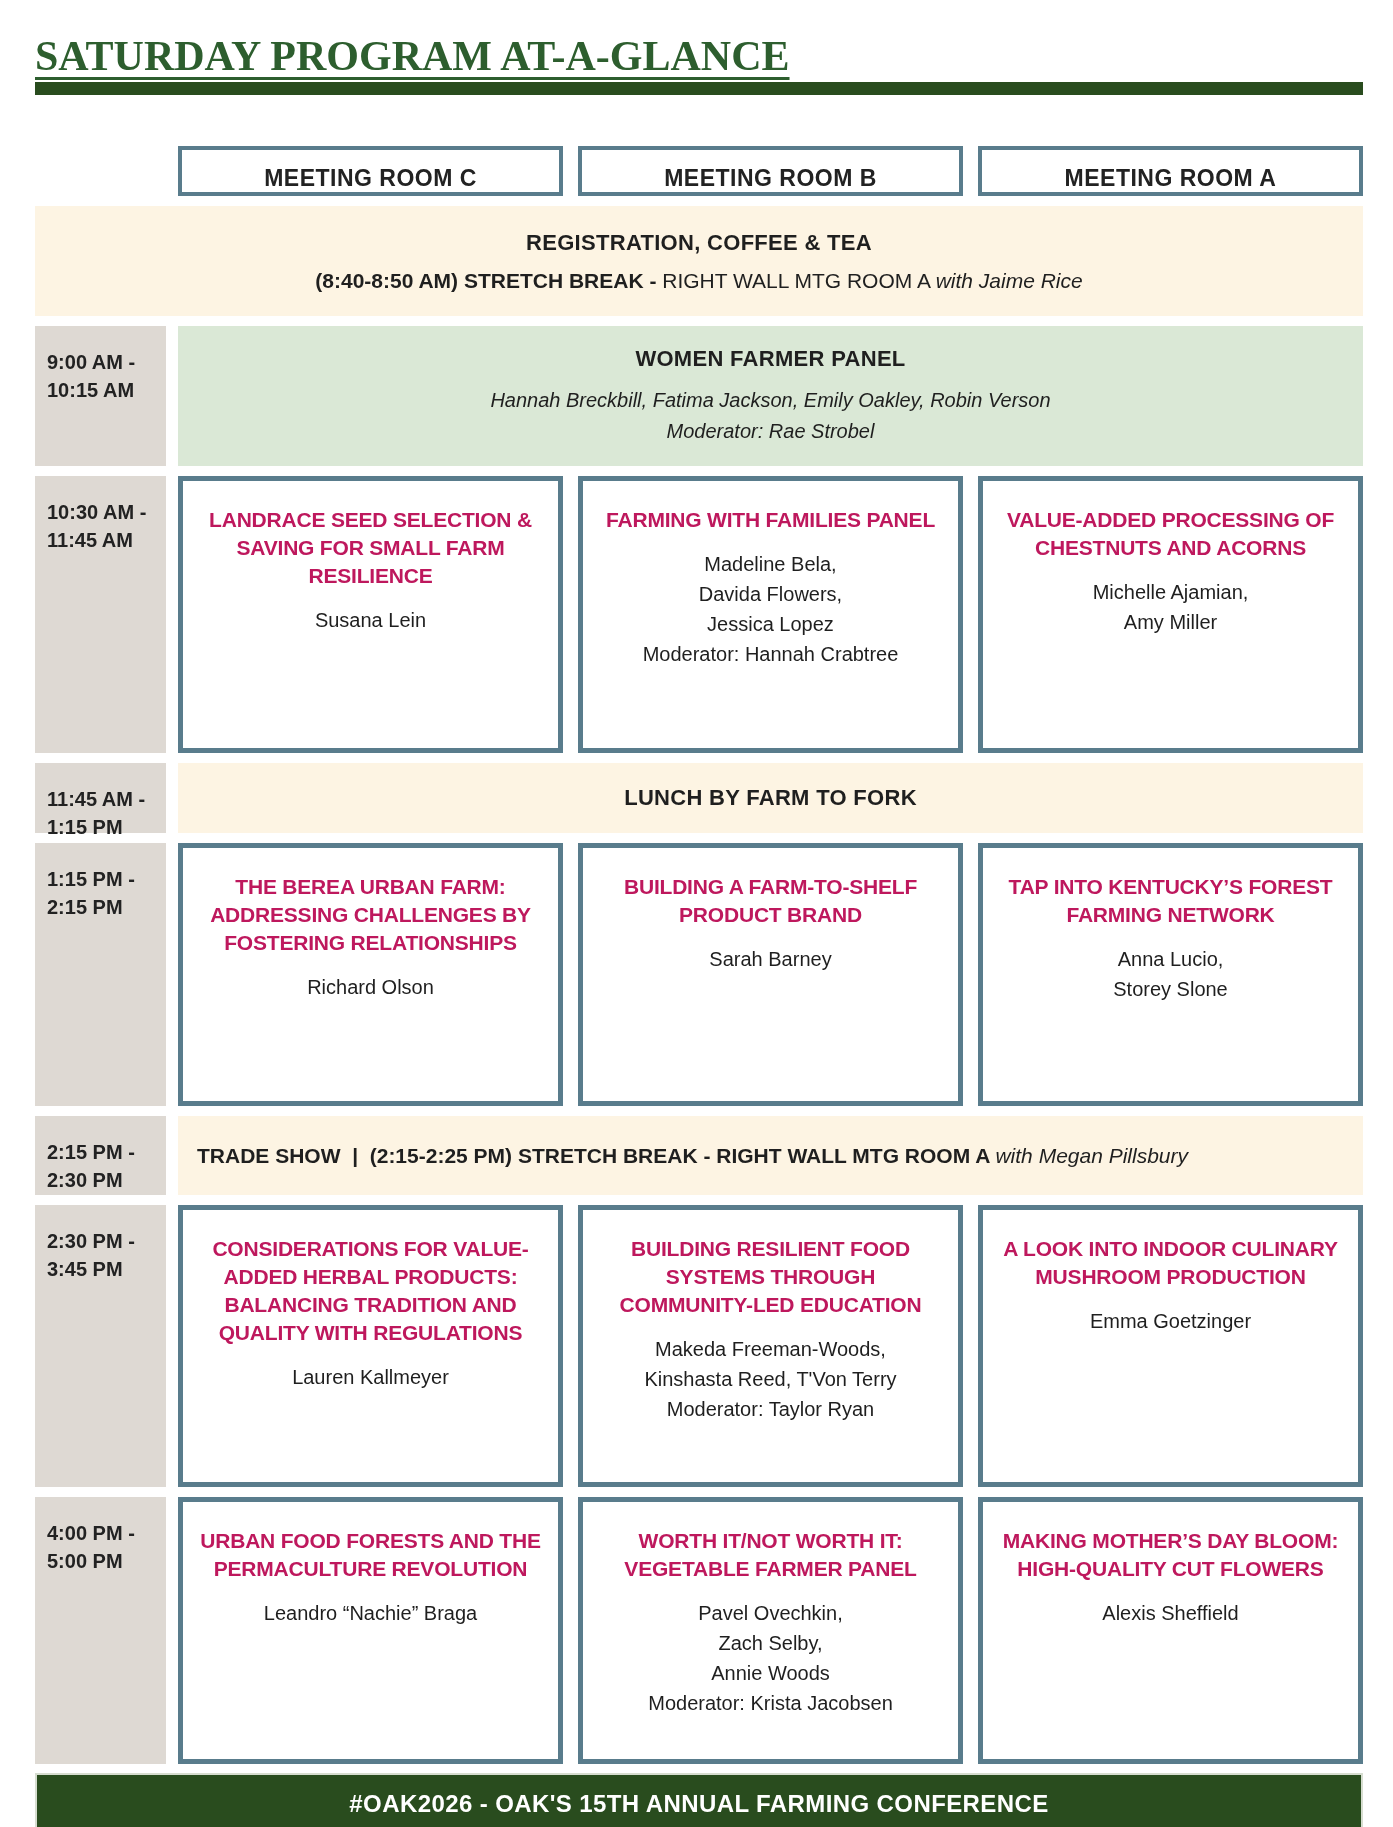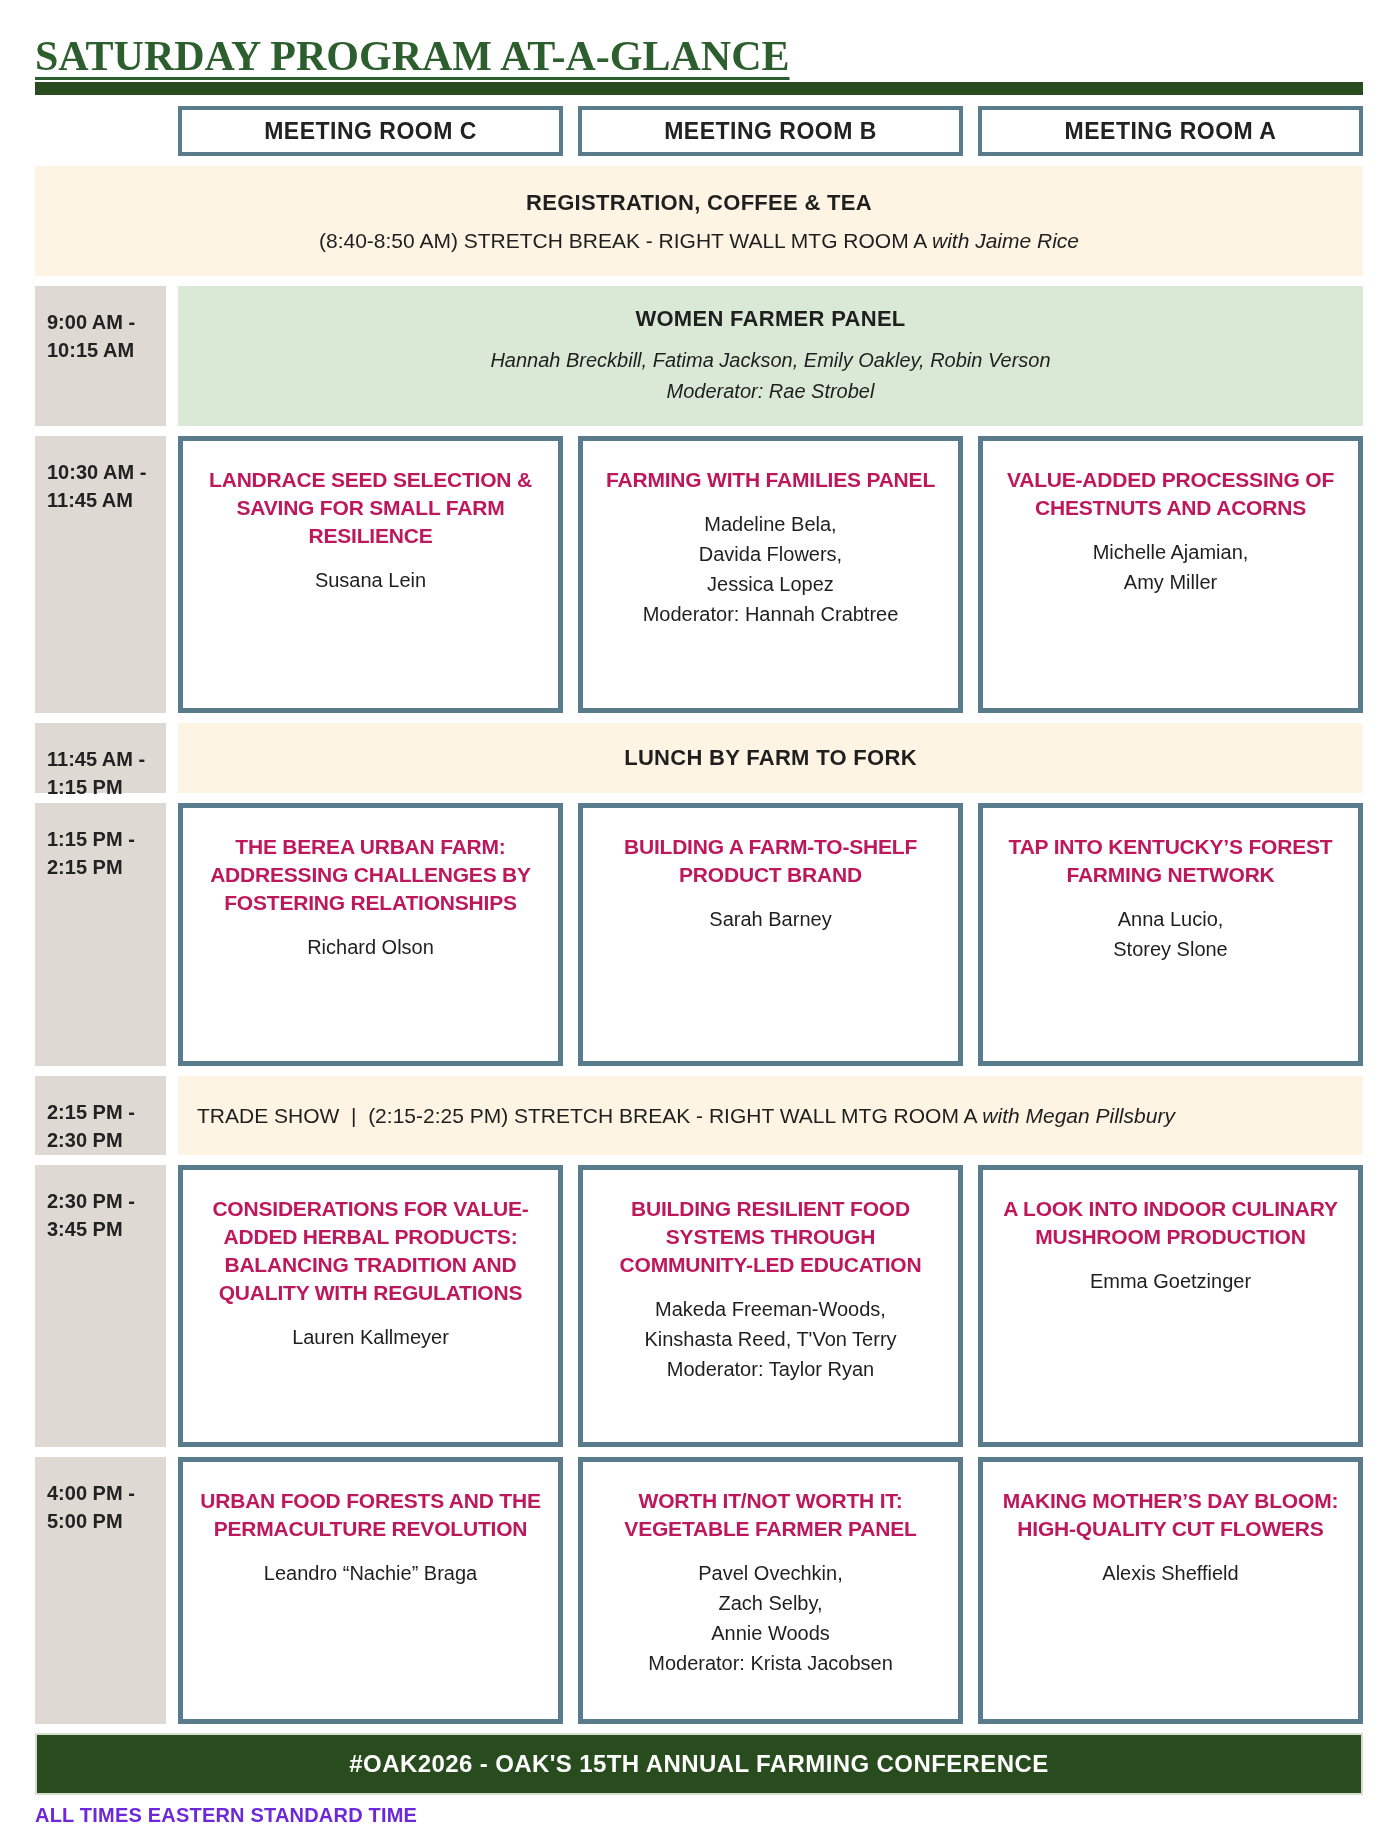--- a/index.html
+++ b/index.html
@@ -11,42 +11,42 @@
   .page-title {
     margin:0; font-family:"Liberation Serif", serif; font-weight:700;
     font-size:42px; line-height:1.05; color:#2d5e2e;
     text-decoration:underline; text-decoration-thickness:3px; text-underline-offset:7px;
   }
   .title-bar { height:13px; background:#294c1e; margin-top:4px; }
 
   .header-row { display:flex; gap:15px; margin-left:143px; margin-top:11px; }
   .room-header {
     flex:1; box-sizing:border-box; height:50px; background:#fff;
-    border:4px solid #597c8c; display:flex; align-items:center; justify-content:center;
-    font-weight:700; font-size:23px; letter-spacing:0.5px; color:#222;
+    border:4px solid #597c8c; display:flex; align-items:flex-end; justify-content:center;
+    font-weight:700; font-size:23px; letter-spacing:0.5px; color:#222;margin-top:40px;
   }
 
   .row { display:flex; gap:12px; margin-top:10px; align-items:stretch; }
   .time-cell {
     flex:0 0 131px; box-sizing:border-box; background:#ded9d3;
     padding:22px 6px 0 12px; font-weight:700; font-size:20px; line-height:1.4;
     white-space:pre-line; color:#222;
   }
   .row-main { flex:1; display:flex; gap:15px; min-width:0; }
 
   .banner {
     flex:1; display:flex; flex-direction:column; align-items:center; justify-content:center;
     gap:13px; box-sizing:border-box; min-width:0;
   }
   .banner.cream { background:#fdf4e3; }
   .banner.sage  { background:#dae8d6; }
   .banner.left-align { align-items:flex-start; padding-left:19px; }
   .banner-title { font-weight:700; font-size:22px; letter-spacing:0.3px; color:#1f1f1f; }
   .banner-line { font-size:21px; white-space:pre; color:#1f1f1f; }
-  .banner-line b { font-weight:400; }
+  .banner-line b { font-weight:700; }
   .banner-line i { }
   .banner-speakers {
     font-style:italic; font-size:20px; line-height:1.55; text-align:center;
     white-space:pre-line; color:#1f1f1f;
   }
 
   .session {
     flex:1; box-sizing:border-box; background:#ffffff; border:5px solid #597c8c;
     padding:25px 16px 14px; display:flex; flex-direction:column; align-items:center; min-width:0;
   }

